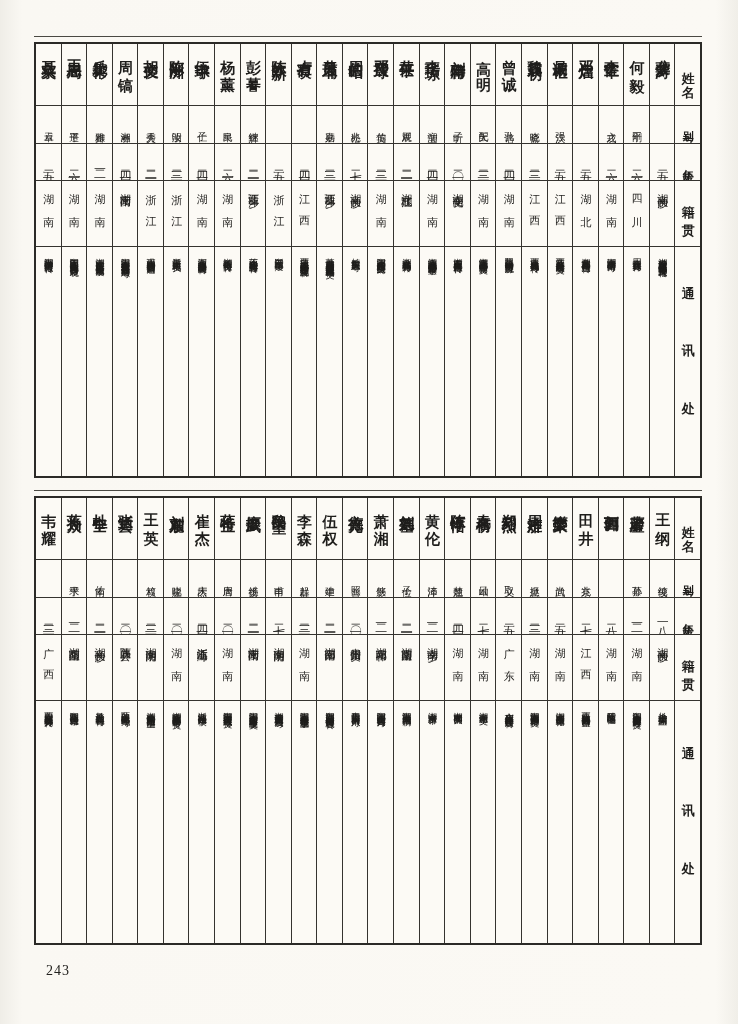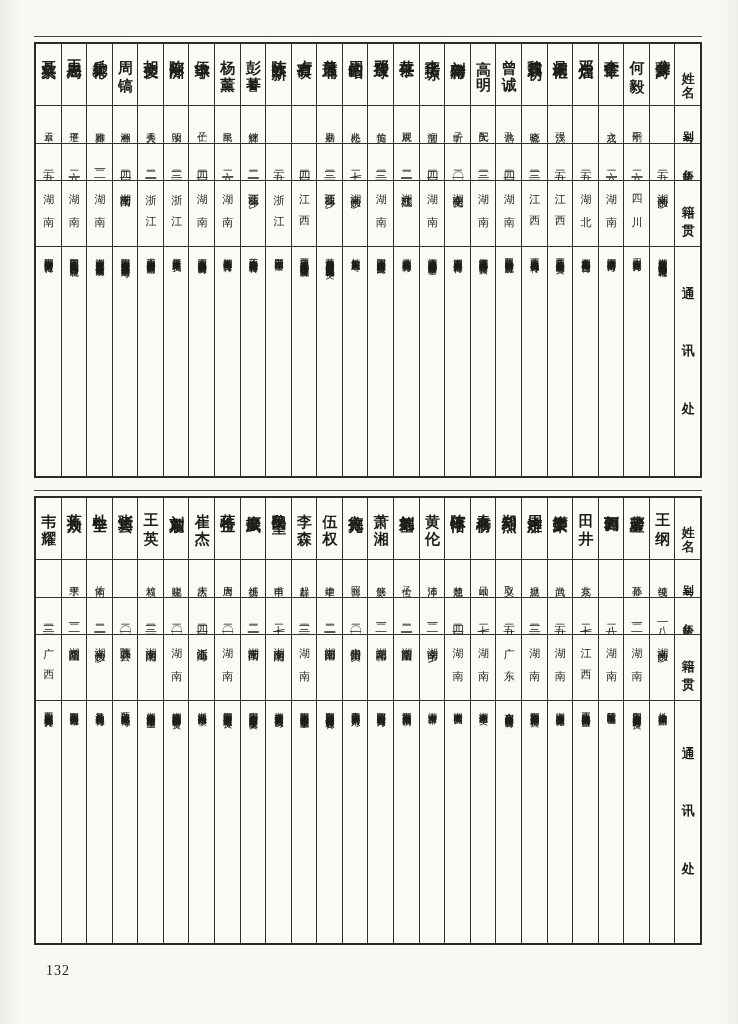--- a/index.html
+++ b/index.html
@@ -953,14 +953,14 @@
           <span class="vtext">二三</span>
         </div>
         <div class="cell native">
           <span class="vtext spread2">广西</span>
         </div>
         <div class="cell addr">
           <span class="vtext">广西宾阳东区黎塘团务分局转</span>
         </div>
       </div>
     </div>
-  <div class="page-number">132</div>
+  <div class="page-number">243</div>
 </div>
 
 </body></html>

